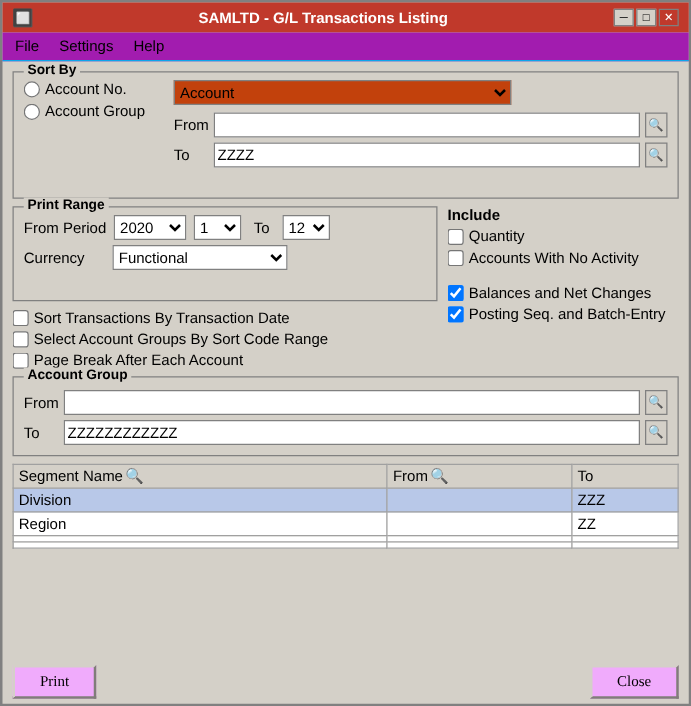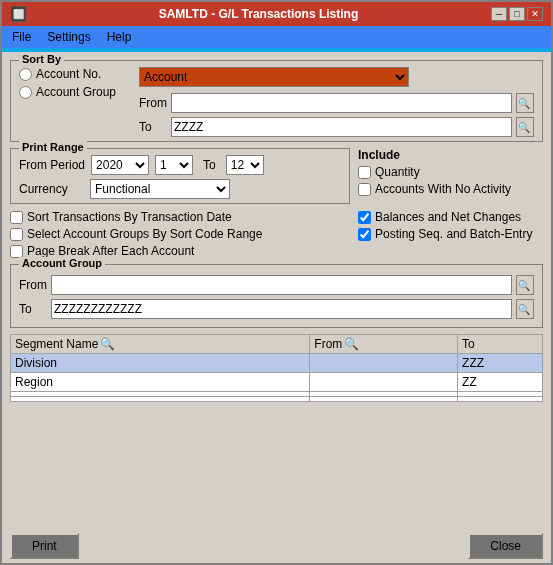--- a/index.html
+++ b/index.html
@@ -47,41 +47,41 @@
       display: flex;
       align-items: center;
       justify-content: center;
       color: black;
     }
     .title-btn.close-btn {
       background: #c0392b;
       color: white;
     }
     .menu-bar {
-      background: #3b82f6;
-      border-bottom: 4px solid #0ea5e9;
+      background: #a21caf;
+      border-bottom: 1px solid #0ea5e9;
       display: flex;
       padding: 2px 4px;
       gap: 4px;
     }
     .menu-item {
       padding: 2px 6px;
       cursor: pointer;
       font-size: 12px;
     }
     .content {
       padding: 8px;
       flex: 1;
       display: flex;
       flex-direction: column;
       gap: 6px;
     }
     .group-box {
       border: 1px solid #808080;
-      padding: 6px 8px 4px 8px;
+      padding: 6px 8px 24px 8px;
       position: relative;
       background: #d4d0c8;
     }
     .group-box-title {
       position: absolute;
       top: -8px;
       left: 8px;
       background: #d4d0c8;
       padding: 0 3px;
       font-size: 11px;
@@ -228,25 +228,26 @@
     }
     .footer {
       display: flex;
       justify-content: space-between;
       padding: 4px 8px;
       margin-top: auto;
     }
     .footer-btn {
       padding: 4px 20px;
       border: 2px outset #d4d0c8;
-      background: #737373;
+      background: #f0abfc;
       cursor: pointer;
       font-size: 12px;
       min-width: 65px;
       text-align: center;
+      font-family: Liberation Serif, serif;
     }
     .th-with-icon {
       display: flex;
       align-items: center;
       gap: 2px;
     }
     .two-col {
       display: flex;
       gap: 8px;
     }

